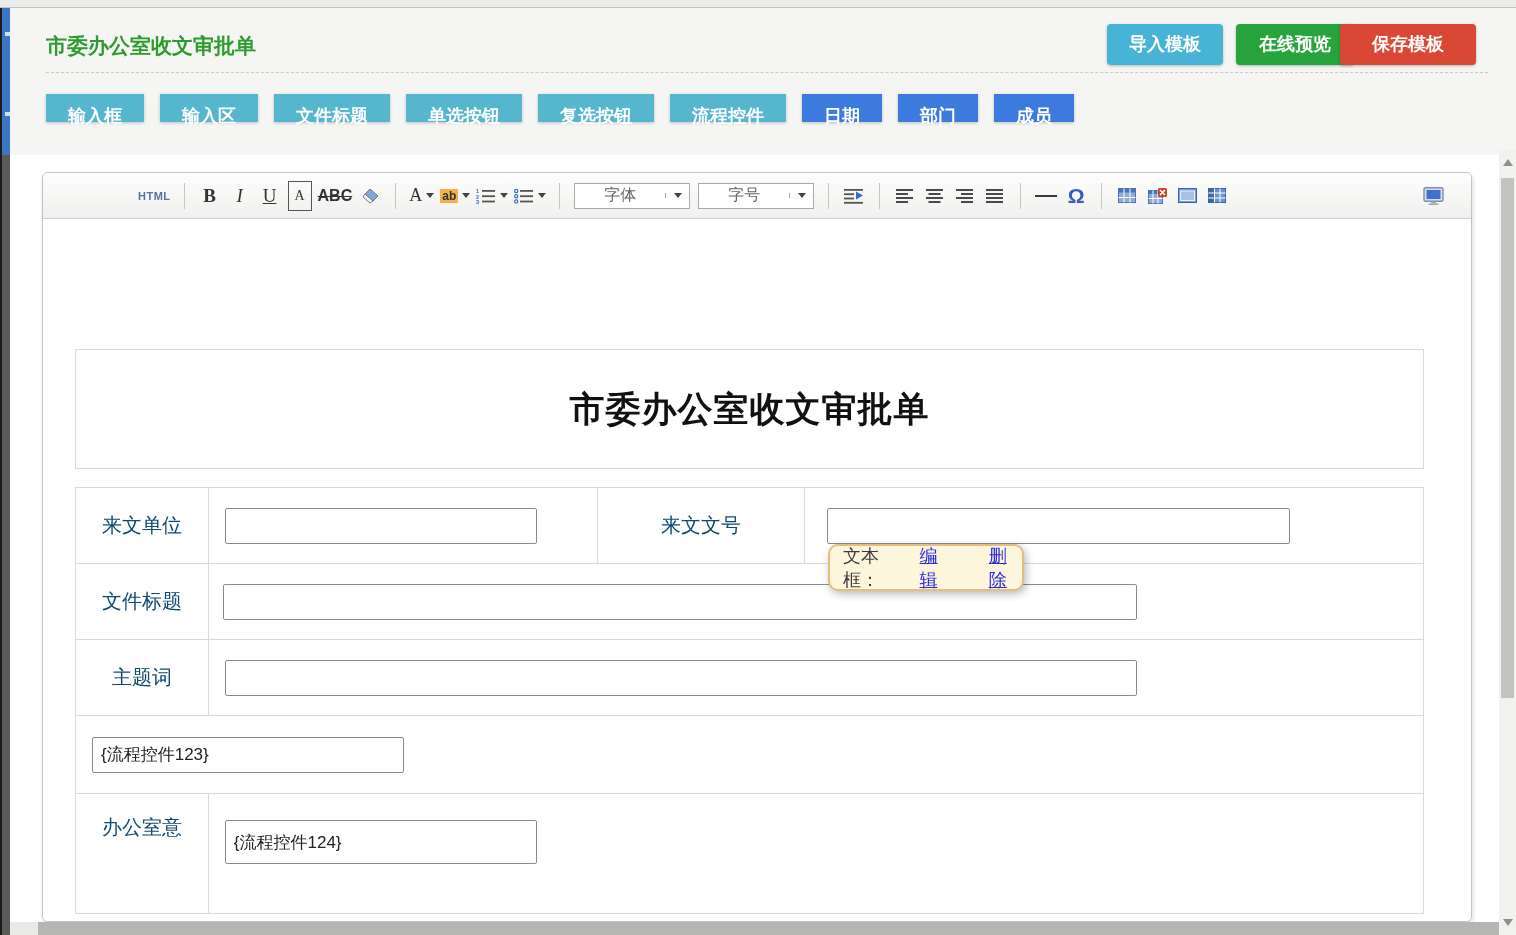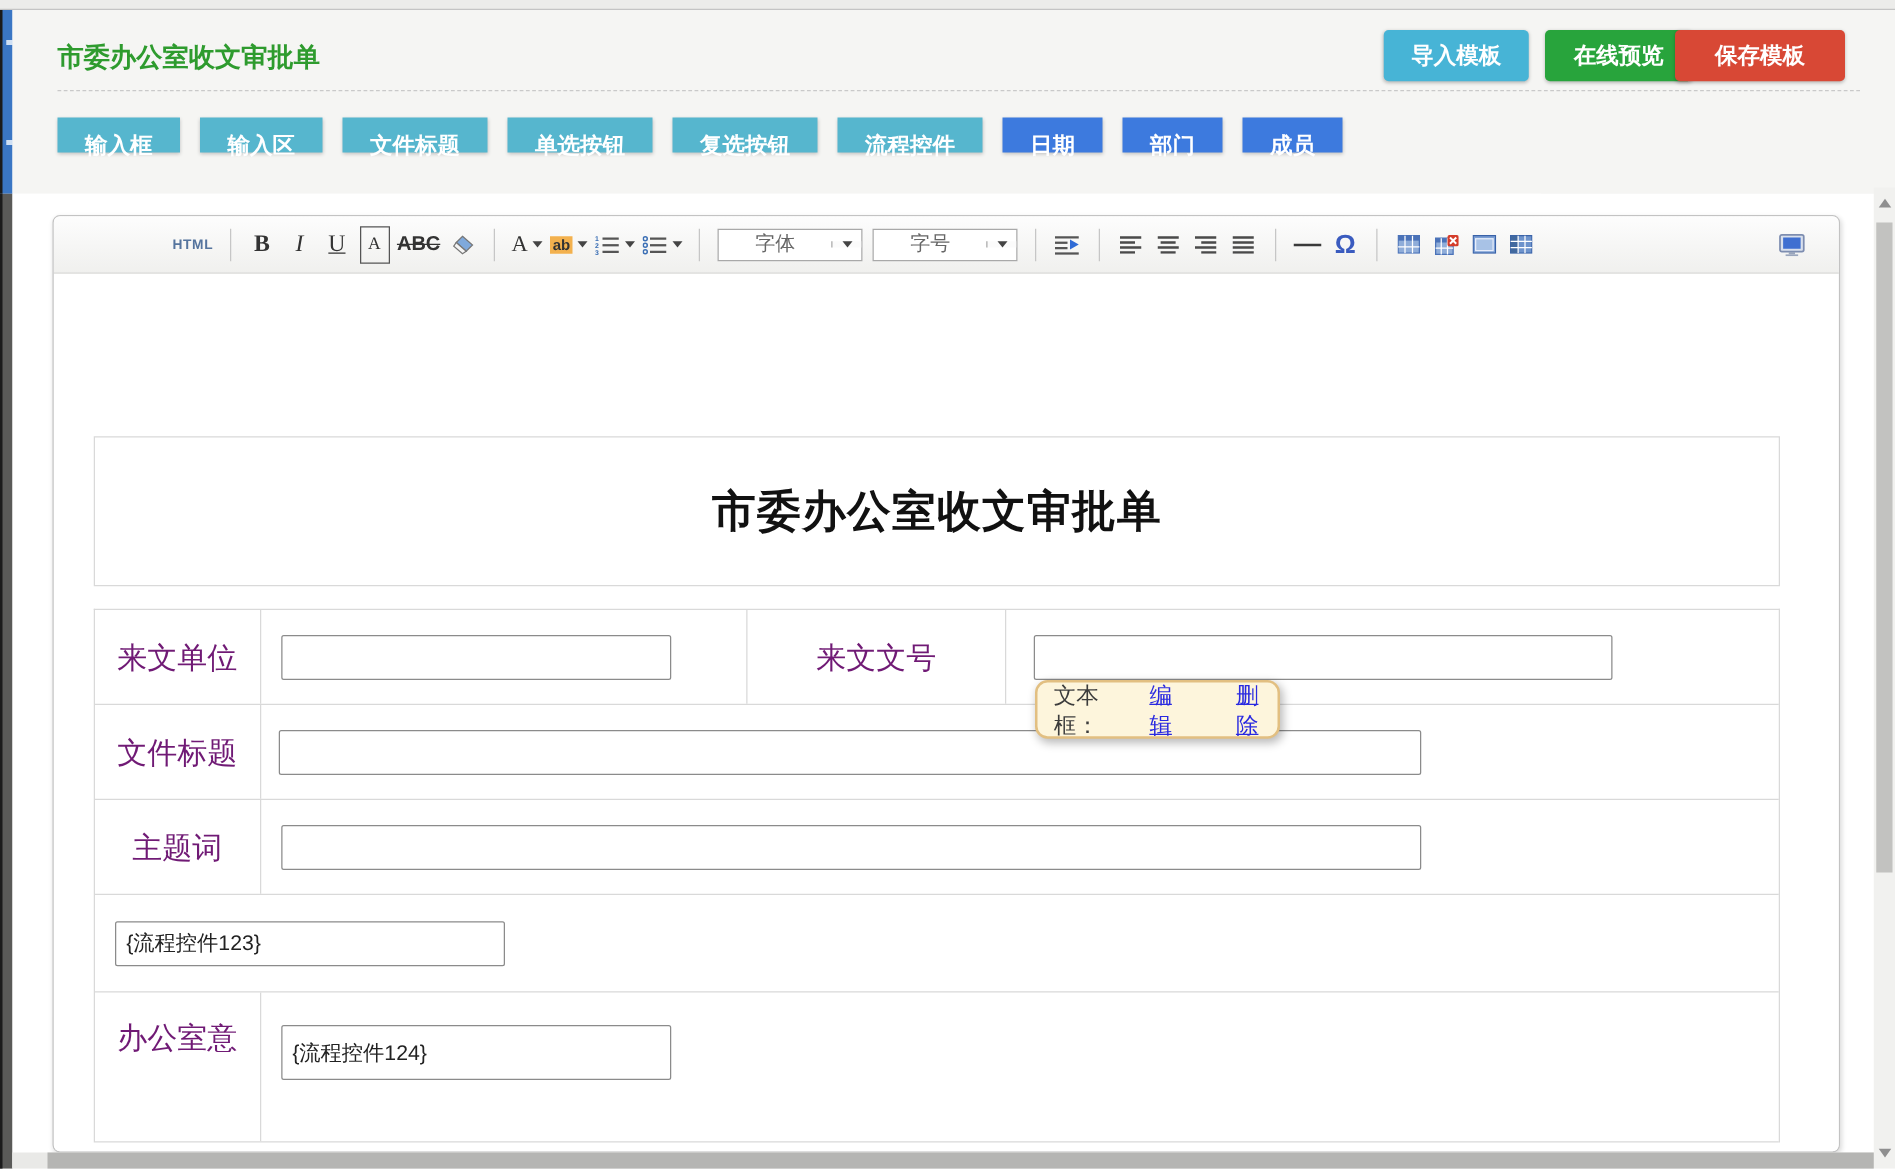--- a/index.html
+++ b/index.html
@@ -72,21 +72,21 @@
   .canvas { position:relative; width:100%; height:703px; background:#fff; overflow:hidden; }
   .doc-title-box { position:absolute; left:32px; top:130px; width:1349px; height:120px;
                    border:1px solid #d9d9d9; display:flex; align-items:center; justify-content:center; }
   .doc-title { font-size:35px; font-weight:bold; color:#111; letter-spacing:1px; }
 
   .doc-table { position:absolute; left:32px; top:268px; width:1349px;
                border:1px solid #d9d9d9; border-bottom:none; }
   .trow { display:flex; border-bottom:1px solid #d9d9d9; }
   .cell { display:flex; align-items:center; border-right:1px solid #d9d9d9; }
   .cell.last { border-right:none; }
-  .cell.label { justify-content:center; font-size:24px; color:#701a75; }
+  .cell.label { justify-content:center; font-size:20px; color:#0c4a6e; }
   .tin { height:36px; border:1px solid #8b8b8b; border-radius:2px; background:#fff;
          font-size:17px; color:#222; padding:0 8px; font-family:"Liberation Sans", sans-serif; }
   .trow.cut .cell { align-items:flex-start; }
   .trow.cut .cell.label { padding-top:20px; }
   .trow.cut .tin { margin-top:26px; height:44px; }
 
   
   .tooltip { position:absolute; left:785px; top:325px; width:196px; height:47px; z-index:5;
              background:#fdf5dc; border:2px solid #e2bf81; border-radius:10px;
              box-shadow:2px 3px 8px rgba(0,0,0,.28); display:flex; align-items:center;

